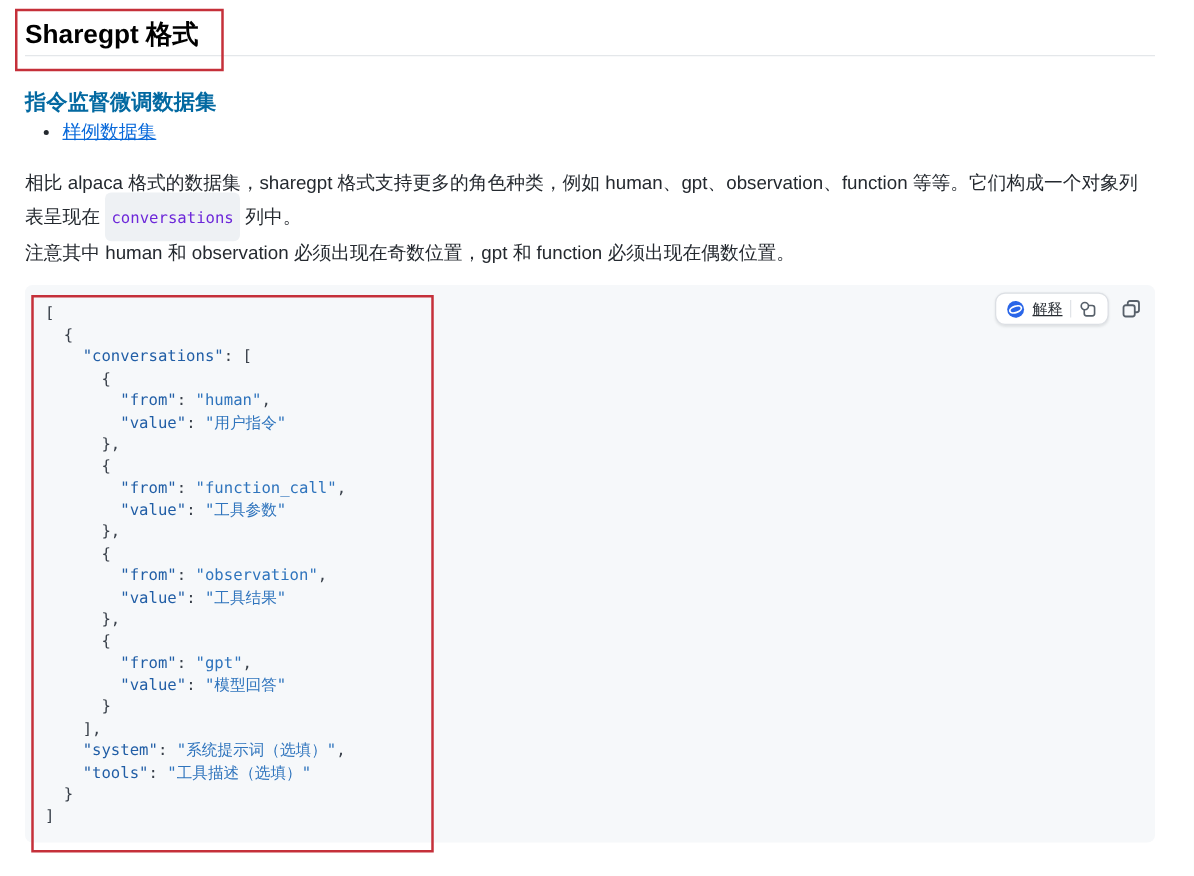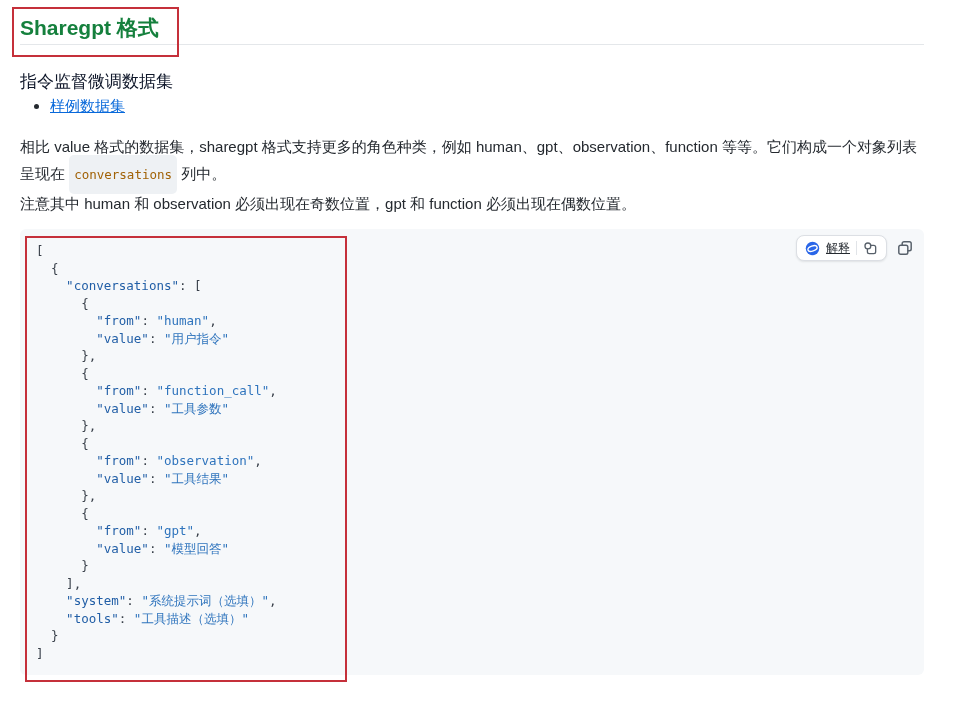--- a/index.html
+++ b/index.html
@@ -11,58 +11,58 @@
     position:relative;
   }
   .page { position:relative; width:955px; padding:0 31px 0 20px; }
 
   
   h1.doc-title {
     margin-top:15px;
     font-size:21px;
     font-weight:bold;
     line-height:26px;
-    color:#15803d;
+    color:#000000;
     padding-bottom:3px;
     border-bottom:1px solid #e4e7ea;
     width:904px;
   }
 
   
   .anno {
     position:absolute;
     border:2px solid var(--anno-red,#c5303a);
     pointer-events:none;
     z-index:6;
   }
   #anno-title { left:12px; top:7px;  width:167px; height:50px; }
   #anno-code  { left:25px; top:236px; width:322px; height:446px; }
 
   h2.section-heading {
     margin-top:26px;
     font-size:17px;
-    font-weight:normal;
+    font-weight:bold;
     line-height:22px;
-    color:#0f172a;
+    color:#0369a1;
   }
 
   ul.doc-list { margin-top:4px; padding-left:30px; }
   ul.doc-list li { font-size:15px; line-height:17px; }
   a.doc-link { color:var(--link-blue,#0969da); text-decoration:underline; cursor:pointer; }
 
   p.doc-para { margin-top:19px; font-size:15px; line-height:27px; width:905px; }
   p.doc-para.second { margin-top:5px; line-height:22px; }
   p.doc-para strong { font-weight:normal; }
   code.inline-code {
     font-family:"DejaVu Sans Mono", monospace;
     font-size:12.5px;
     background:#eef1f4;
     border-radius:5px;
     padding:12px 5px;
-    color:#a16207;
+    color:#6d28d9;
   }
 
   
   .code-block {
     position:relative;
     margin-top:14px;
     width:904px;
     height:446px;
     background:var(--code-bg,#f6f8fa);
     border-radius:6px;
@@ -122,21 +122,21 @@
 
   <h2 class="section-heading">指令监督微调数据集</h2>
 
   <ul class="doc-list">
     <li>
       <a class="doc-link">样例数据集</a>
     </li>
   </ul>
 
   <p class="doc-para">
-    <span>相比 value 格式的数据集，sharegpt 格式支持</span><strong>更多的角色种类</strong><span>，例如 human、gpt、observation、function 等等。它们构成一个对象列表呈现在 </span><code class="inline-code">conversations</code><span> 列中。</span>
+    <span>相比 alpaca 格式的数据集，sharegpt 格式支持</span><strong>更多的角色种类</strong><span>，例如 human、gpt、observation、function 等等。它们构成一个对象列表呈现在 </span><code class="inline-code">conversations</code><span> 列中。</span>
   </p>
 
   <p class="doc-para second">注意其中 human 和 observation 必须出现在奇数位置，gpt 和 function 必须出现在偶数位置。</p>
 
   <div class="code-block">
     <div class="code-toolbar">
       <div class="explain-pill">
         <span style="display:flex">
           <svg width="15" height="15" viewBox="0 0 16 16">
             <circle cx="8" cy="8" r="7.2" fill="#2a66e8"></circle>

